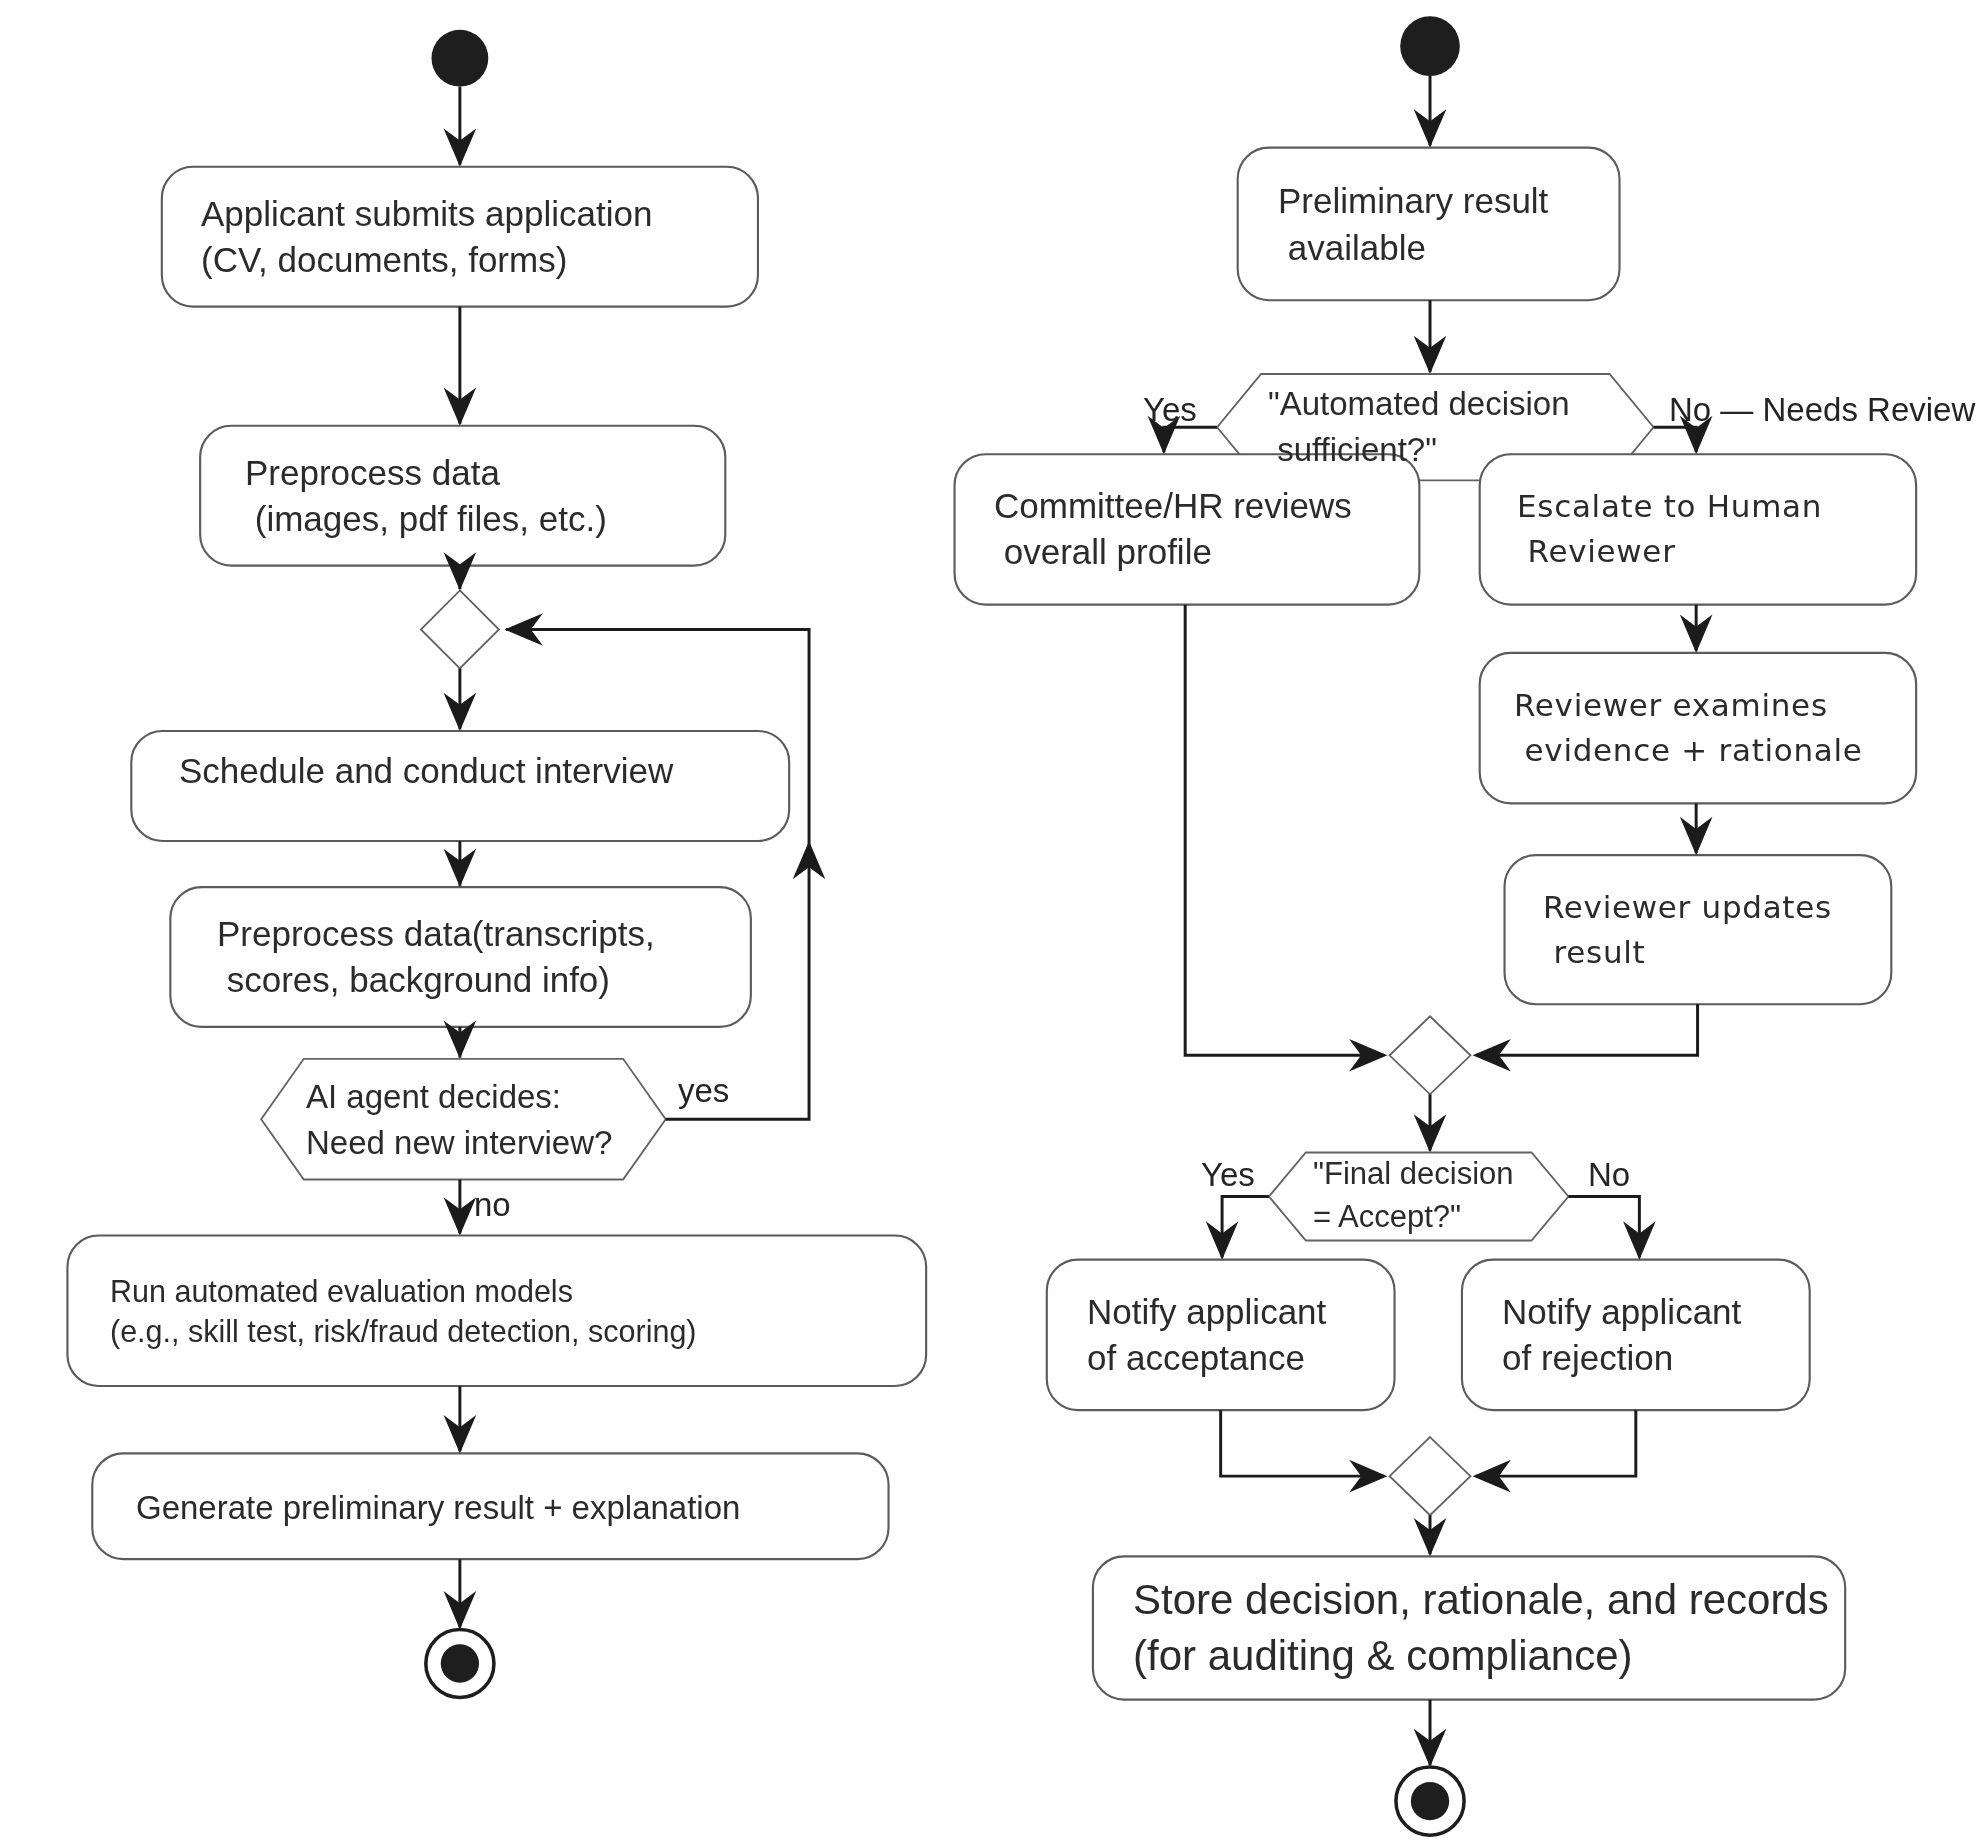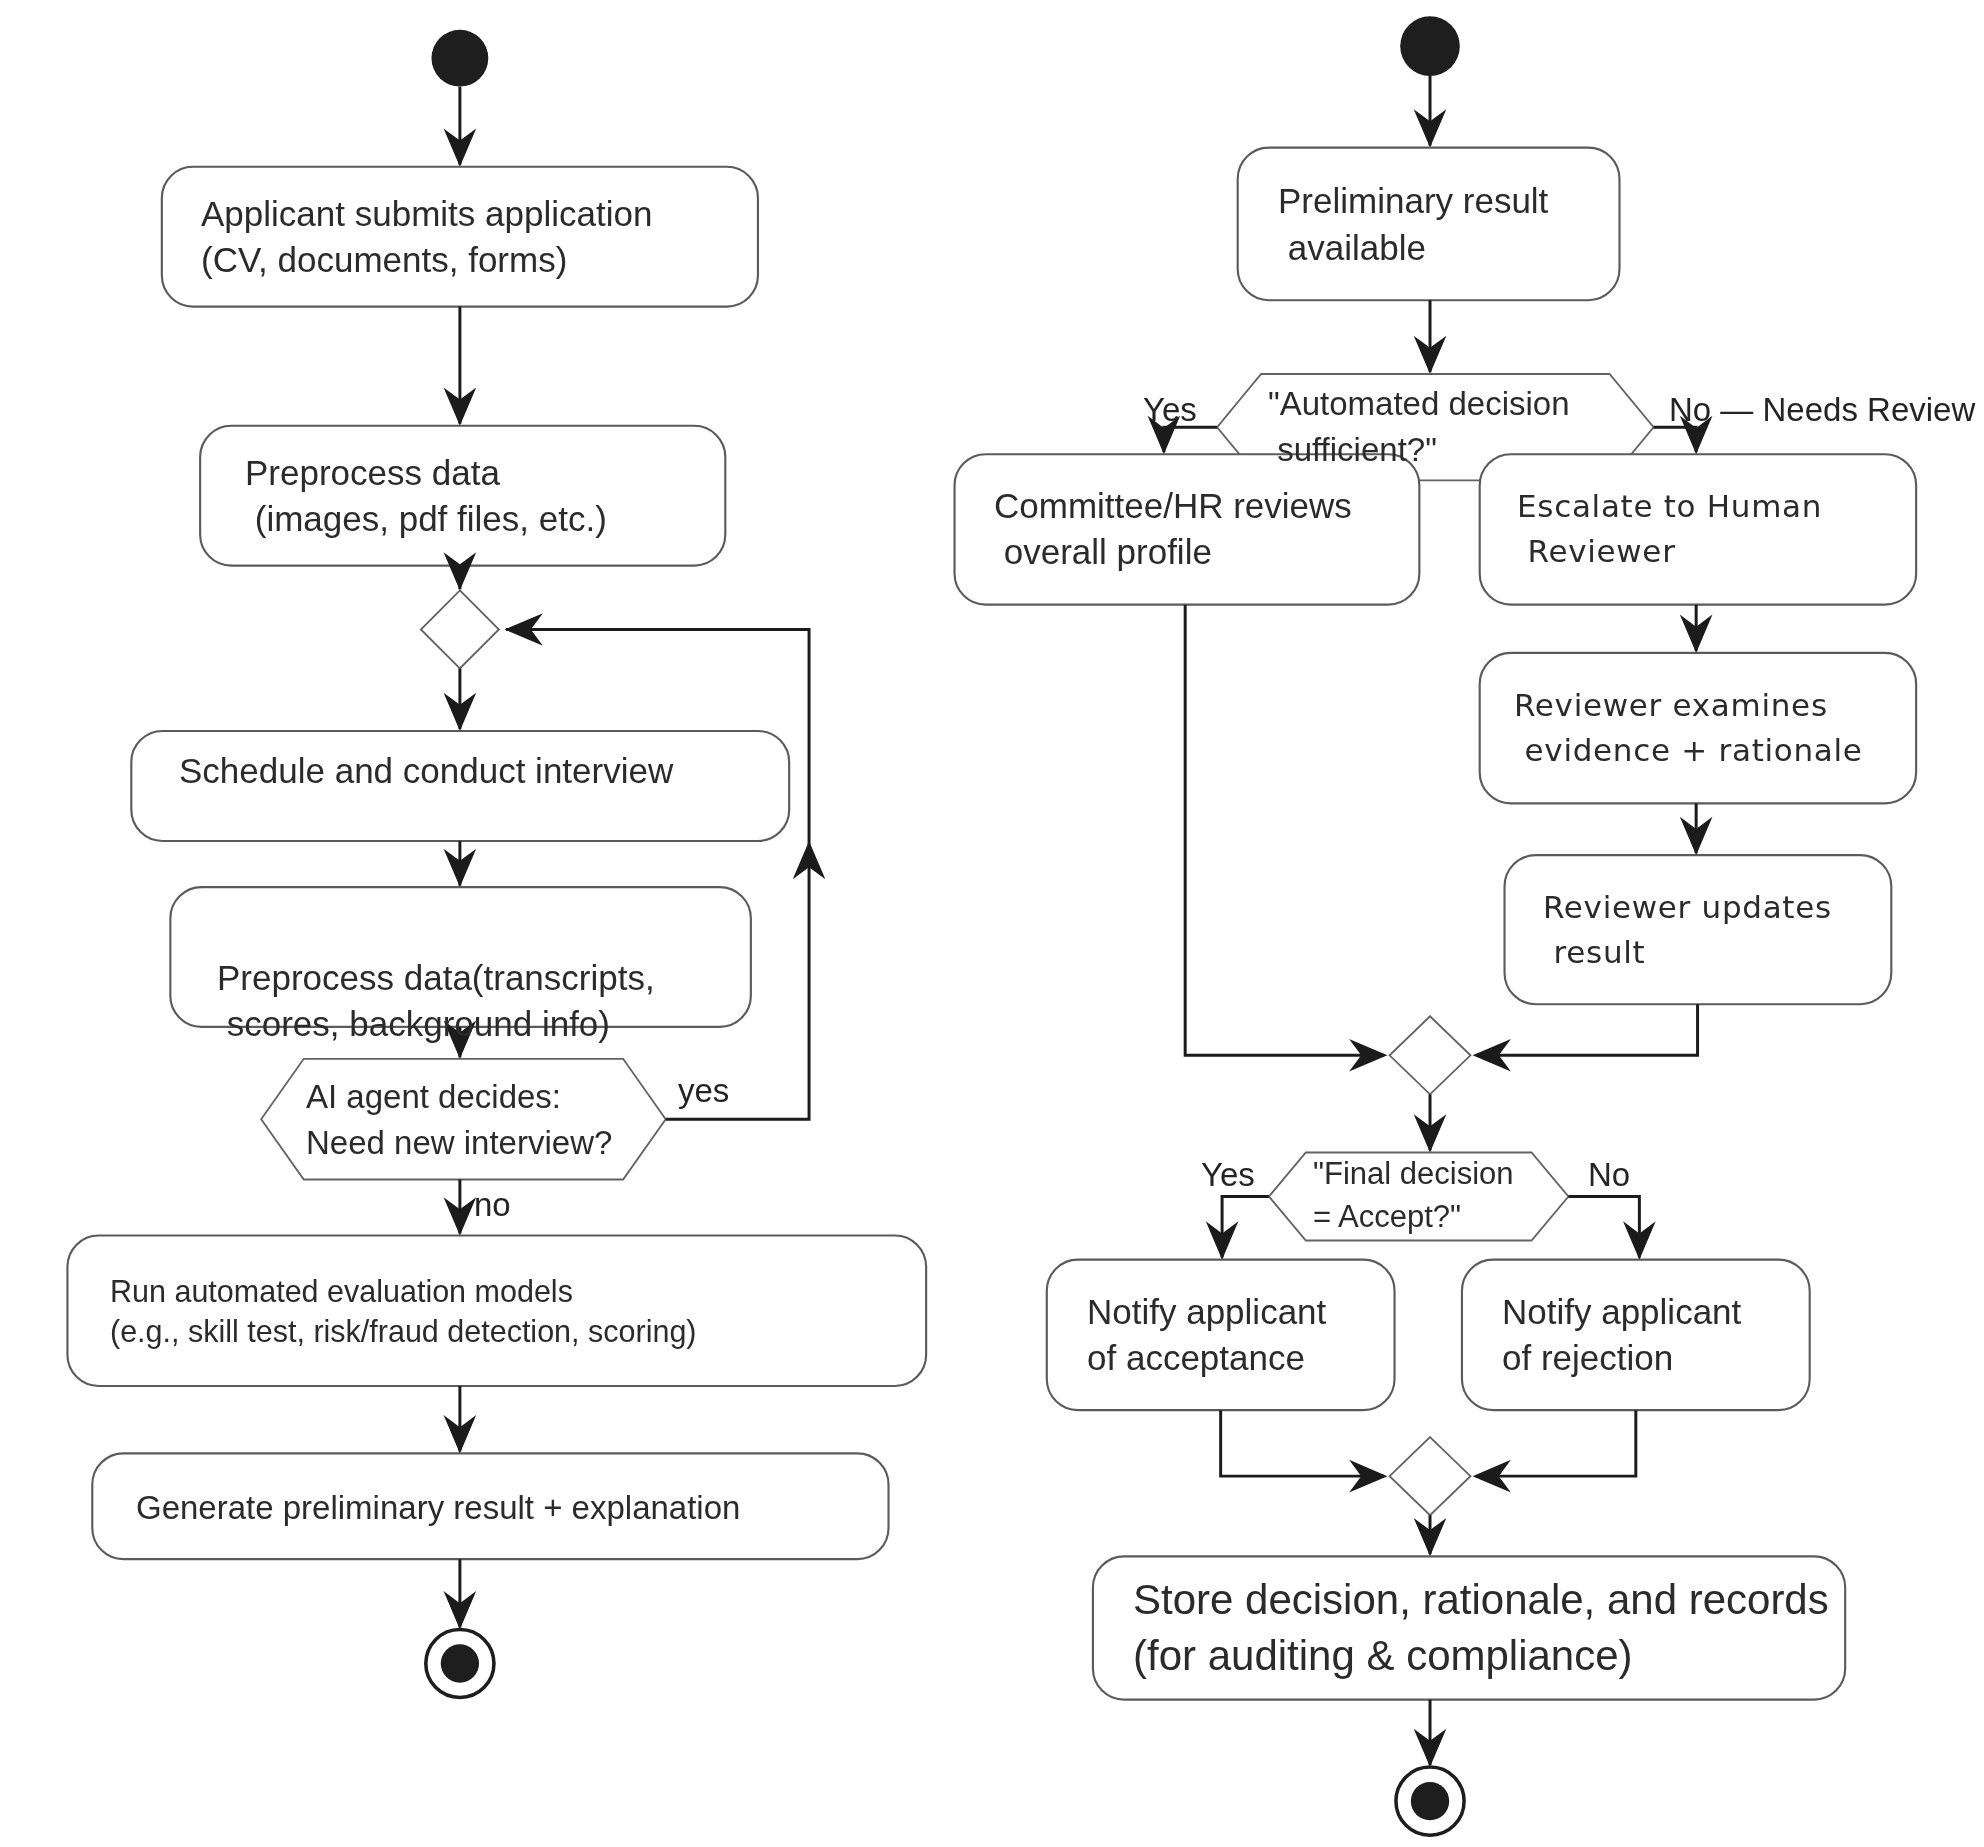--- a/index.html
+++ b/index.html
@@ -155,21 +155,21 @@
   </svg>
 
   <div class="lbl" style="left:162px;top:167px;width:596px;height:140px;padding-left:39px;">Applicant submits application
 (CV, documents, forms)</div>
 
   <div class="lbl" style="left:200px;top:426px;width:525px;height:140px;padding-left:45px;">Preprocess data
  (images, pdf files, etc.)</div>
 
   <div class="lbl" style="left:131px;top:731px;width:658px;height:80px;padding-left:48px;">Schedule and conduct interview</div>
 
-  <div class="lbl" style="left:170px;top:887px;width:581px;height:140px;padding-left:47px;margin-top:44px;">Preprocess data(transcripts,
+  <div class="lbl" style="left:170px;top:887px;width:581px;height:140px;padding-left:47px;">Preprocess data(transcripts,
  scores, background info)</div>
 
   <div class="lbl hexlbl" style="left:261px;top:1059px;width:405px;height:121px;padding-left:45px;">AI agent decides:
 Need new interview?</div>
 
   <div class="lbl" style="left:67px;top:1236px;width:859px;height:150px;padding-left:43px;font-size:30.5px;">Run automated evaluation models
 (e.g., skill test, risk/fraud detection, scoring)</div>
 
   <div class="lbl" style="left:92px;top:1453px;width:796px;height:110px;padding-left:44px;font-size:33px;">Generate preliminary result + explanation</div>
 

